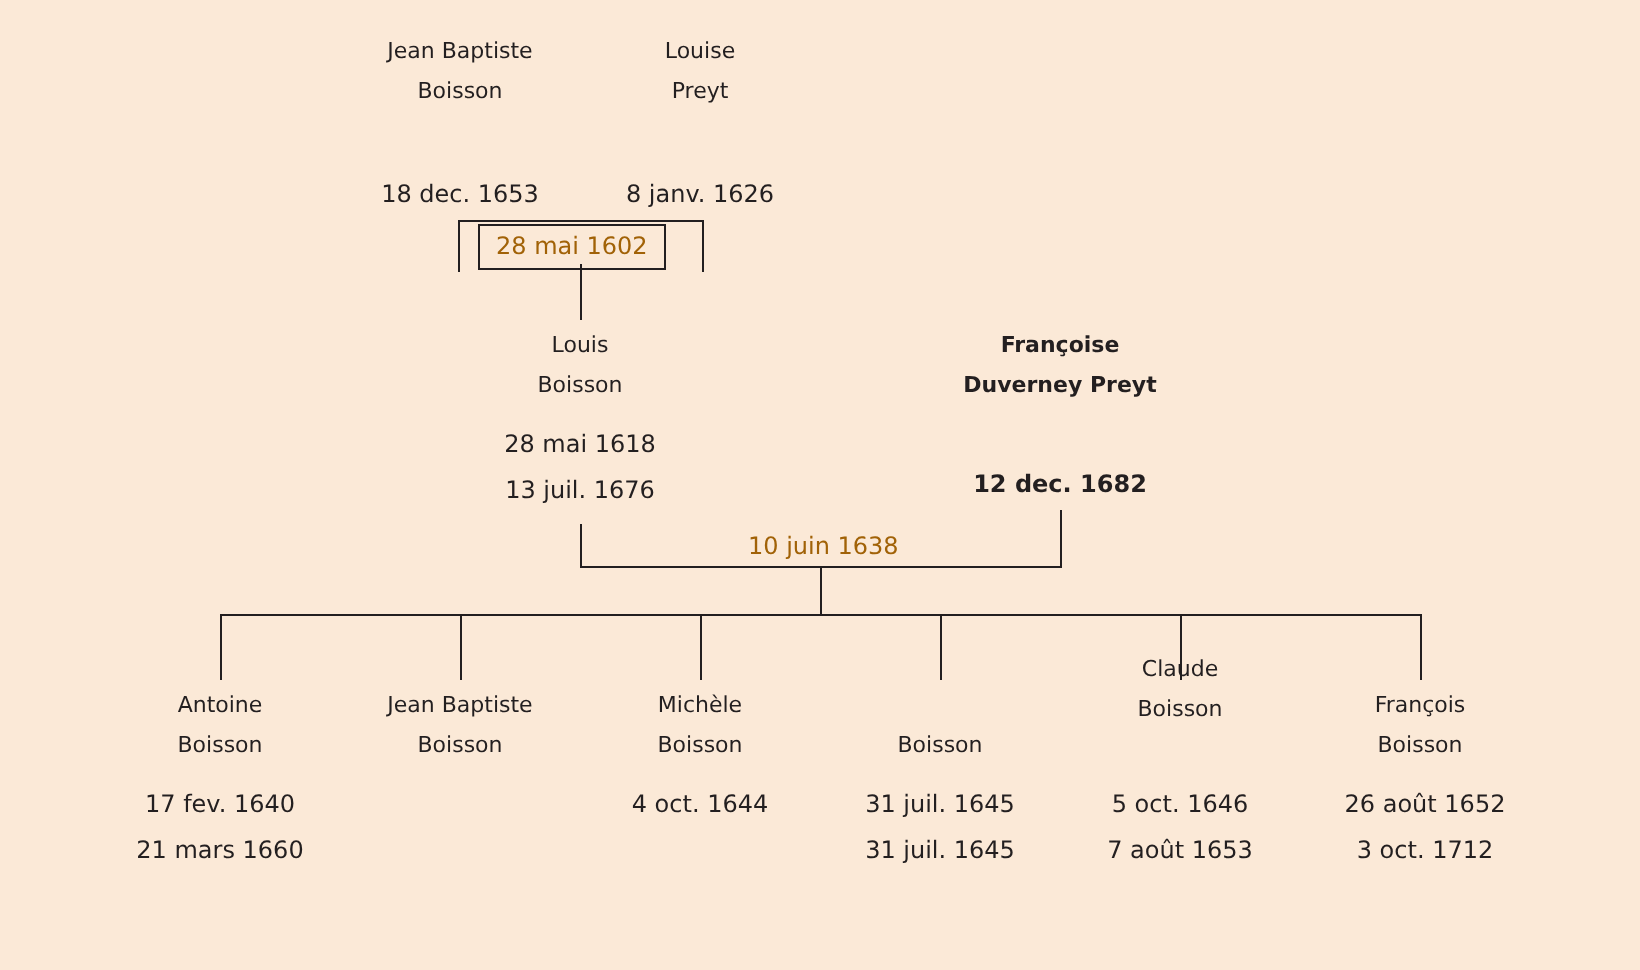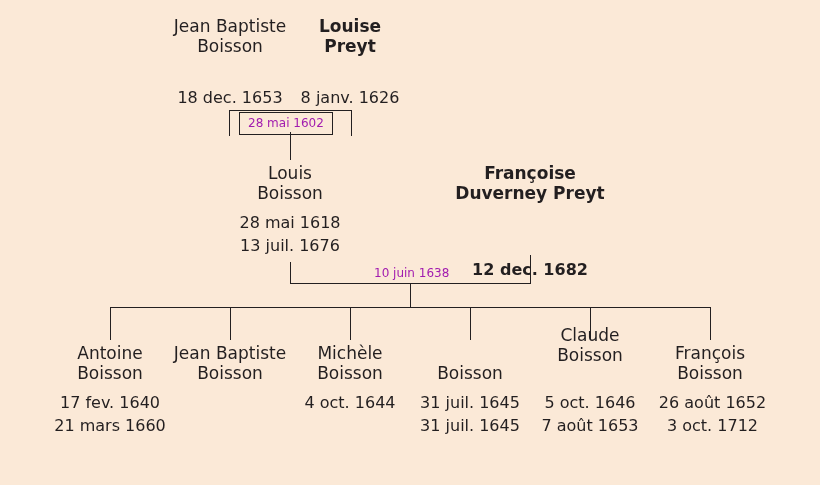--- a/index.html
+++ b/index.html
@@ -15,51 +15,51 @@
   #tree {
     position: absolute;
     left: 0; top: 0;
     width: 820px;
     height: 485px;
   }
   .node {
     position: absolute;
     text-align: center;
     color: #231f20;
-    font-size: 17px;
+    font-size: 11px;
     line-height: 20px;
     white-space: nowrap;
   }
   .node .nm {
     display: block;
   }
   .node.bold .nm, .node.bold .dt {
     font-weight: bold;
   }
   .dates {
     position: absolute;
     text-align: center;
     color: #231f20;
-    font-size: 16px;
+    font-size: 12px;
     line-height: 23px;
     white-space: nowrap;
   }
   .dt { display: block; }
   .line {
     position: absolute;
     background: #231f20;
   }
   .hline { height: 1px; }
   .vline { width: 1px; }
   .marriage {
     position: absolute;
     background: #fbe9d7;
     border: 1px solid #231f20;
     font-size: 12px;
-    color: #a21caf;
+    color: #a16207;
     padding: 3px 8px 4px 8px;
     white-space: nowrap;
     text-align: center;
   }
   .marriage.plain {
     border: none;
     background: #fbe9d7;
     padding: 0 6px;
   }
 </style>
@@ -69,21 +69,21 @@
 <div id="tree">
 
   <div class="node" style="left:150px; top:16px; width:160px;">
     <span class="nm">Jean Baptiste</span>
     <span class="nm">Boisson</span>
   </div>
   <div class="dates" style="left:150px; top:86px; width:160px;">
     <span class="dt">18 dec. 1653</span>
   </div>
 
-  <div class="node" style="left:290px; top:16px; width:120px;font-weight:bold;">
+  <div class="node" style="left:290px; top:16px; width:120px;">
     <span class="nm">Louise</span>
     <span class="nm">Preyt</span>
   </div>
   <div class="dates" style="left:290px; top:86px; width:120px;">
     <span class="dt">8 janv. 1626</span>
   </div>
 
   <div class="line vline" style="left:229px; top:110px; height:26px;"></div>
   <div class="line vline" style="left:351px; top:110px; height:26px;"></div>
   <div class="line hline" style="left:229px; top:110px; width:123px;"></div>
@@ -97,21 +97,21 @@
   </div>
   <div class="dates" style="left:215px; top:211px; width:150px;">
     <span class="dt">28 mai 1618</span>
     <span class="dt">13 juil. 1676</span>
   </div>
 
   <div class="node bold" style="left:430px; top:163px; width:200px;">
     <span class="nm">Françoise</span>
     <span class="nm">Duverney Preyt</span>
   </div>
-  <div class="dates" style="left:430px; top:231px; width:200px;margin-top:27px;">
+  <div class="dates" style="left:430px; top:231px; width:200px;">
     <span class="dt" style="font-weight:bold;">12 dec. 1682</span>
   </div>
 
   <div class="line vline" style="left:290px; top:262px; height:22px;"></div>
   <div class="line vline" style="left:530px; top:255px; height:29px;"></div>
   <div class="line hline" style="left:290px; top:283px; width:241px;"></div>
   <div class="marriage plain" style="left:368px; top:266px;">10 juin 1638</div>
 
   <div class="line vline" style="left:410px; top:283px; height:24px;"></div>
   <div class="line hline" style="left:110px; top:307px; width:601px;"></div>

